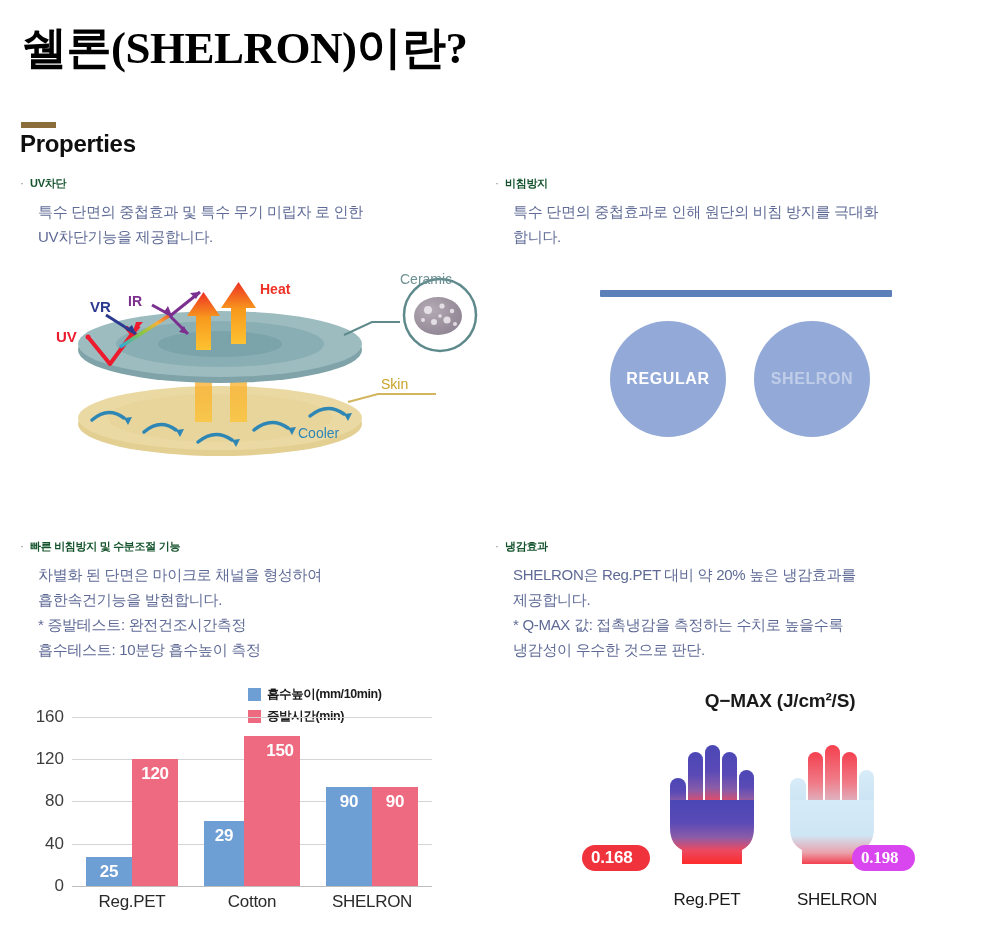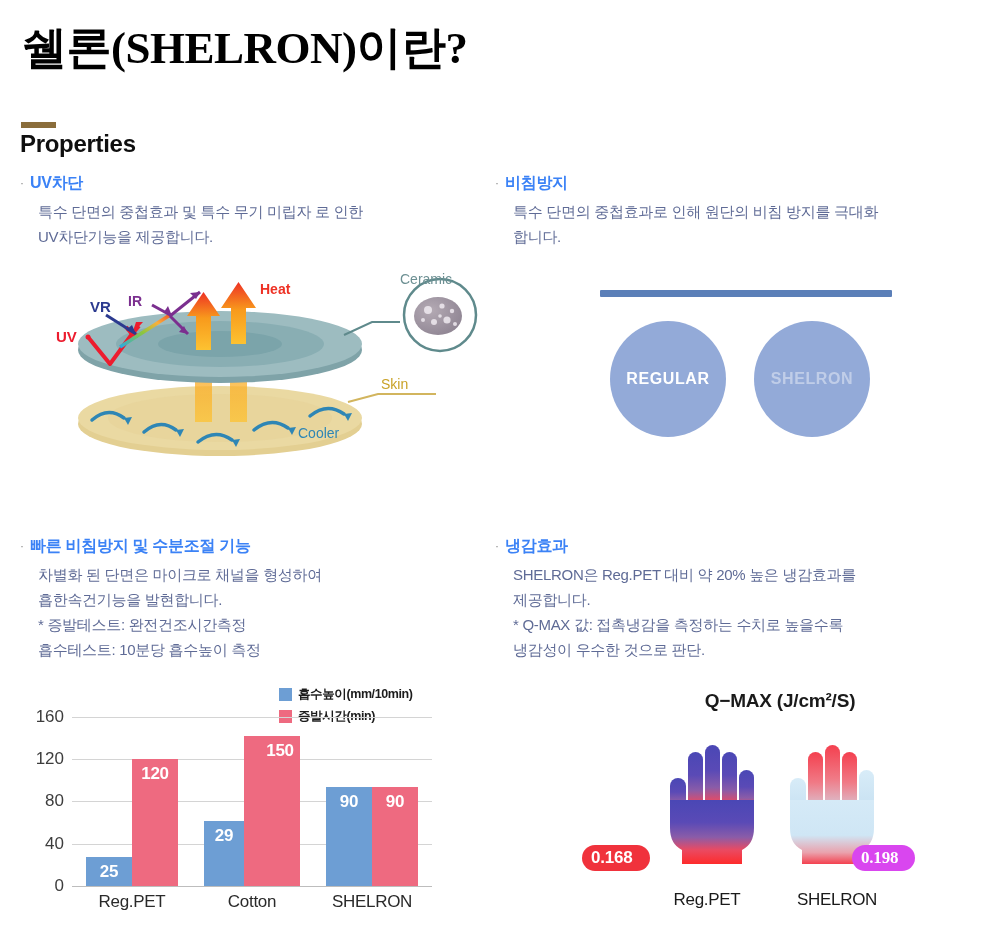--- a/index.html
+++ b/index.html
@@ -51,23 +51,23 @@
   .bullet-row { display: flex; align-items: flex-start; }
   .bullet-dot {
     width: 10px;
     flex: 0 0 10px;
     color: #8a8a8a;
     font-size: 12px;
     line-height: 22px;
     text-align: left;
   }
   .bullet-title {
-    font-size: 16px;
-    font-weight: 700;
-    color: #3b82f6;
+    font-size: 11px;
+    font-weight: 700;
+    color: #14532d;
     line-height: 22px;
     letter-spacing: -0.3px;
   }
   .body-text {
     margin: 5px 0 0 18px;
     font-size: 15px;
     color: #5f6b96;
     line-height: 25px;
     letter-spacing: -0.3px;
     white-space: pre-line;
@@ -118,21 +118,20 @@
   .chart-legend {
     position: absolute;
     left: 228px; top: 0px;
     width: 205px;
   }
   .legend-item {
     display: flex;
     align-items: center;
     margin-bottom: 5px;
     white-space: nowrap;
-    margin-left: 31px;
   }
   .legend-swatch {
     width: 13px; height: 13px;
     margin-right: 6px;
     flex: 0 0 13px;
   }
   .legend-label {
     font-size: 12.5px;
     font-weight: 700;
     color: #1c1c1c;

